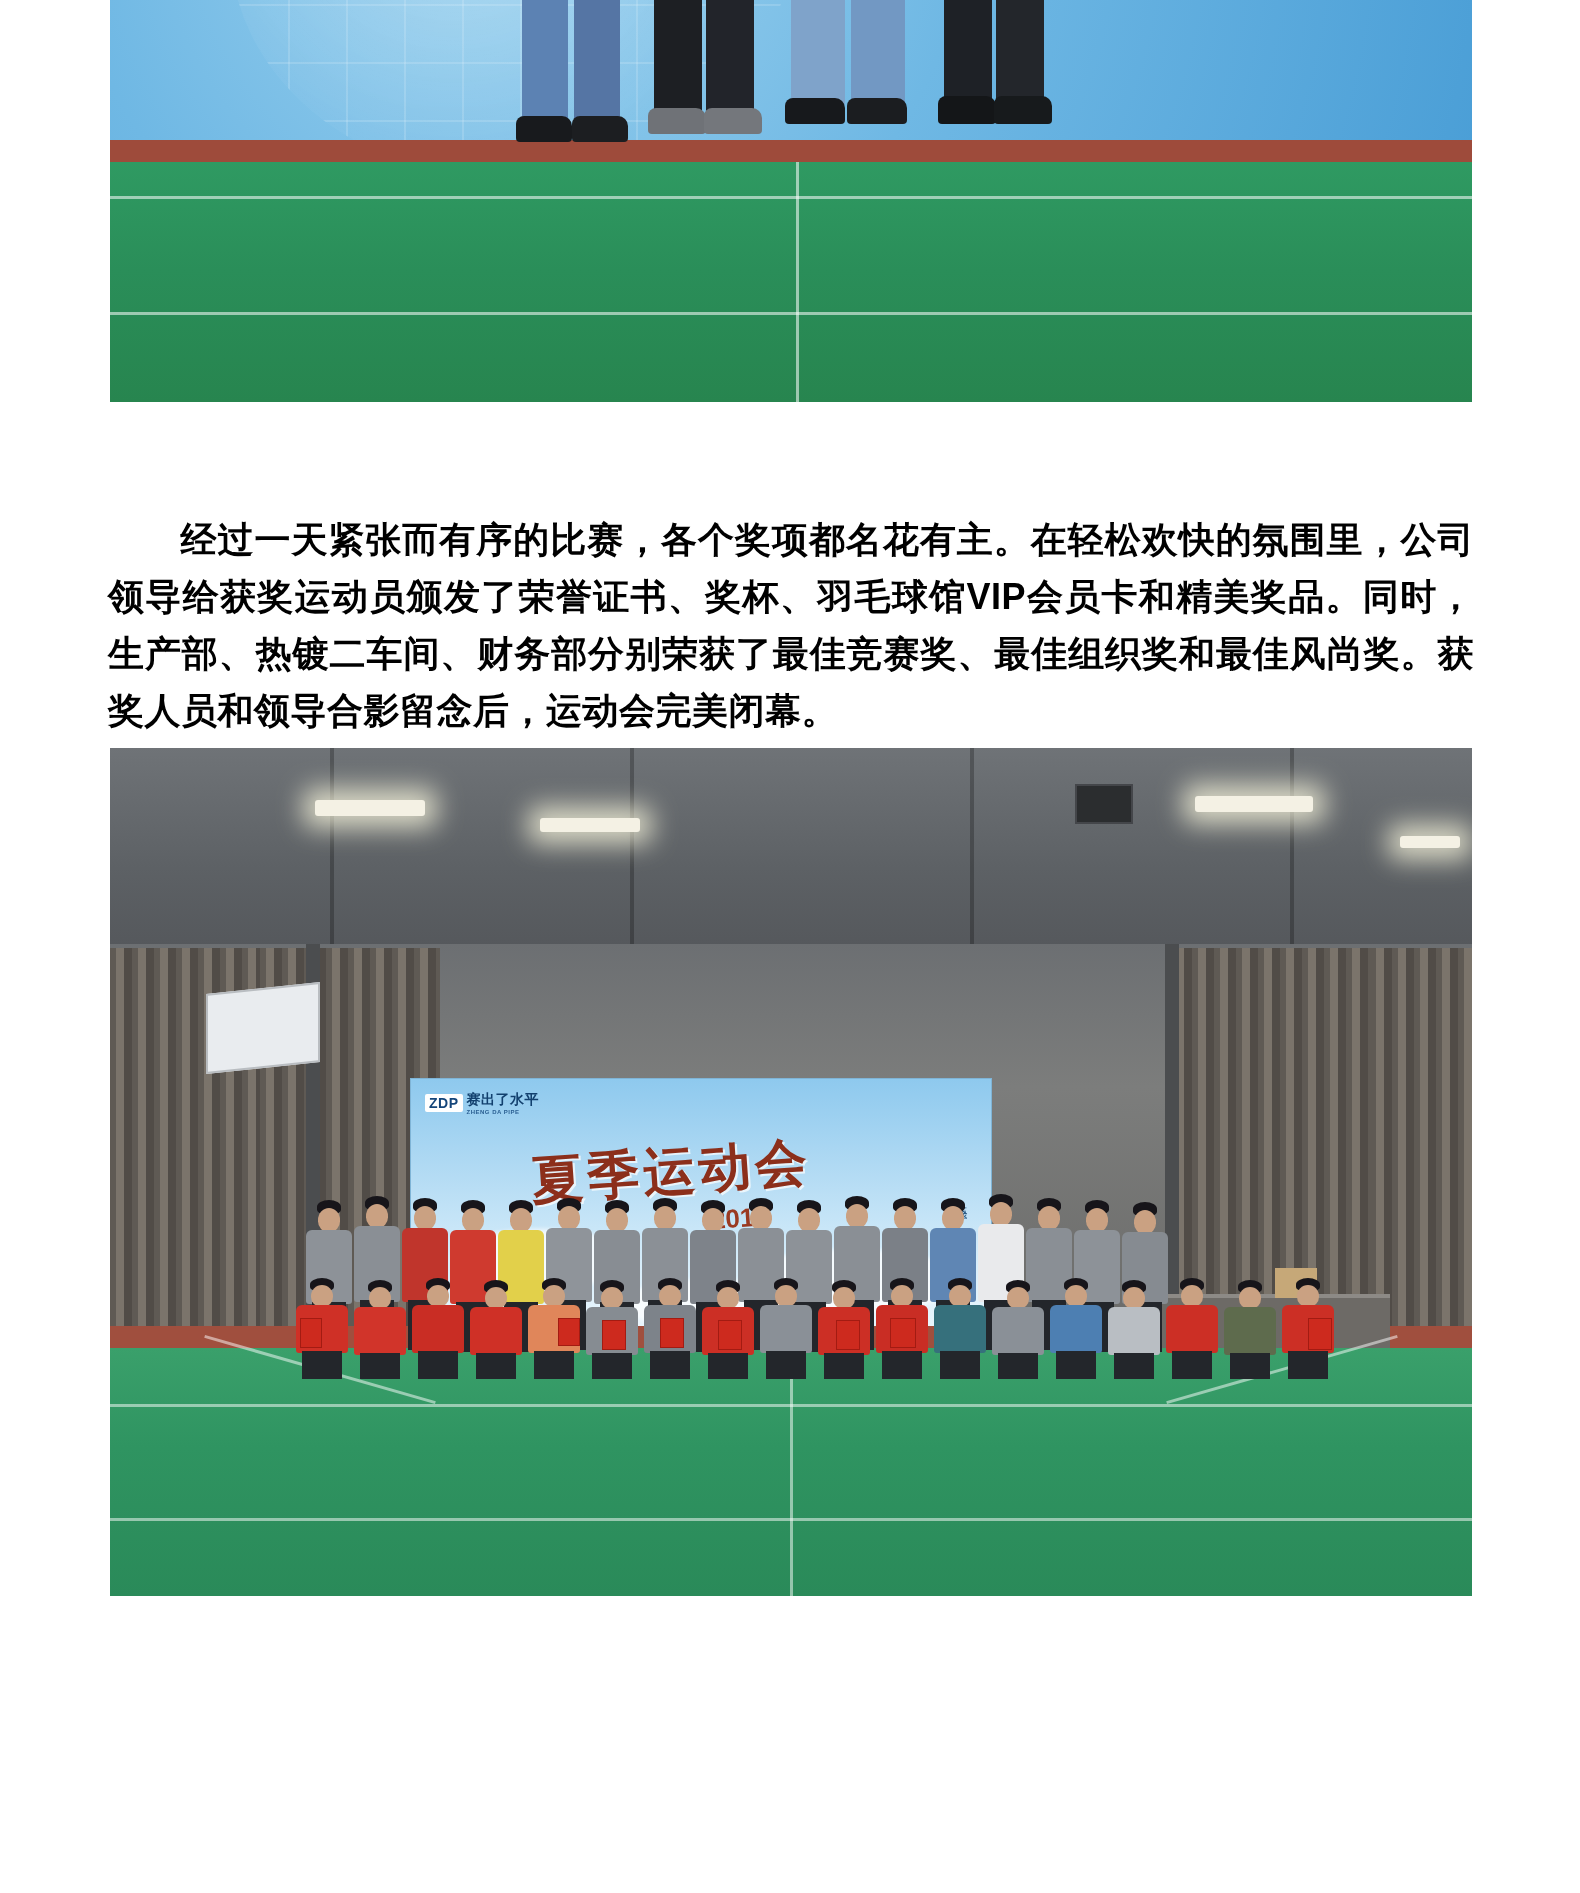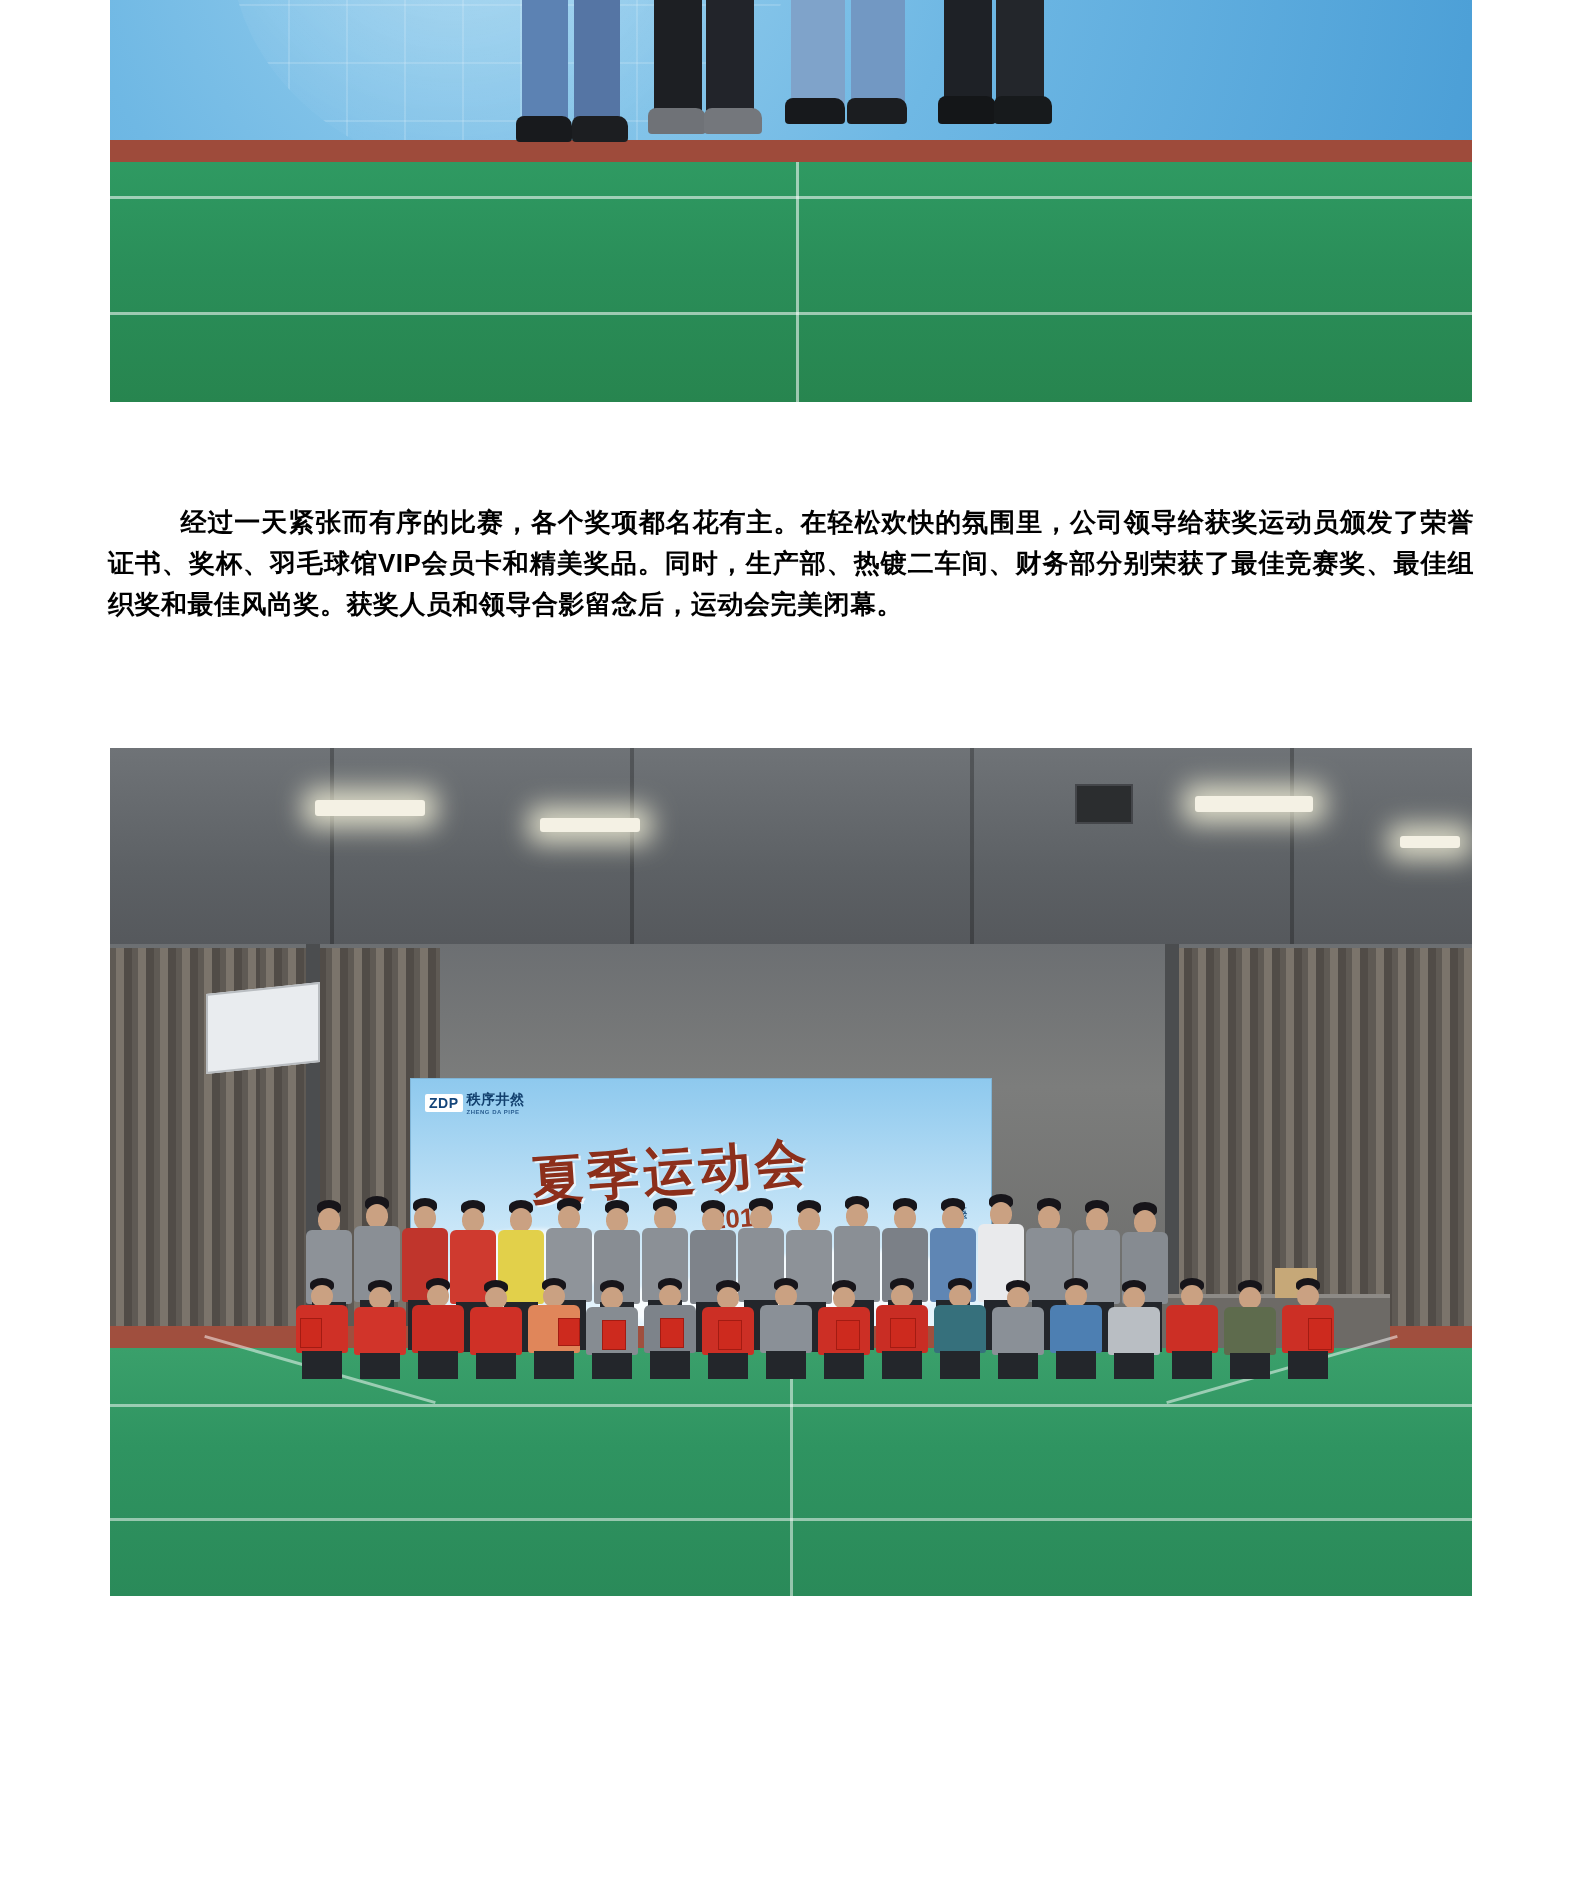--- a/index.html
+++ b/index.html
@@ -27,21 +27,21 @@
   .photo {
     position: absolute;
     overflow: hidden;
     background: #8a8f93;
   }
 
   
   .para {
     position: absolute;
     font-weight: bold;
-    font-size: 26px;
+    font-size: 36px;
     line-height: 1.58;
     letter-spacing: 0.5px;
     color: #000;
     text-align: justify;
   }
   .para .indent { display: inline-block; width: 72px; }
 
   
   #photo-top {
     left: 110px; top: -330px; width: 1362px; height: 732px;
@@ -272,21 +272,21 @@
     <div class="pillar" style="left:1055px;"></div>
     <div class="whiteboard"></div>
 
     <div class="banner">
       <div class="cloud" style="left:40px; top:150px; width:180px; height:60px;"></div>
       <div class="cloud" style="left:330px; top:170px; width:220px; height:64px;"></div>
       <div class="cloud" style="left:210px; top:200px; width:180px; height:50px;"></div>
       <div class="logo">
         <span class="zdp">ZDP</span>
         <span class="cn">
-          <span>秩序井然</span>
+          <span>赛出了水平</span>
           <span class="sub">ZHENG DA PIPE</span>
         </span>
       </div>
       <div class="title">夏季运动会</div>
       <div class="year">2019</div>
       <div class="sidetext">永不止步</div>
     </div>
 
     <div class="redband"></div>
     <div class="table"></div>

